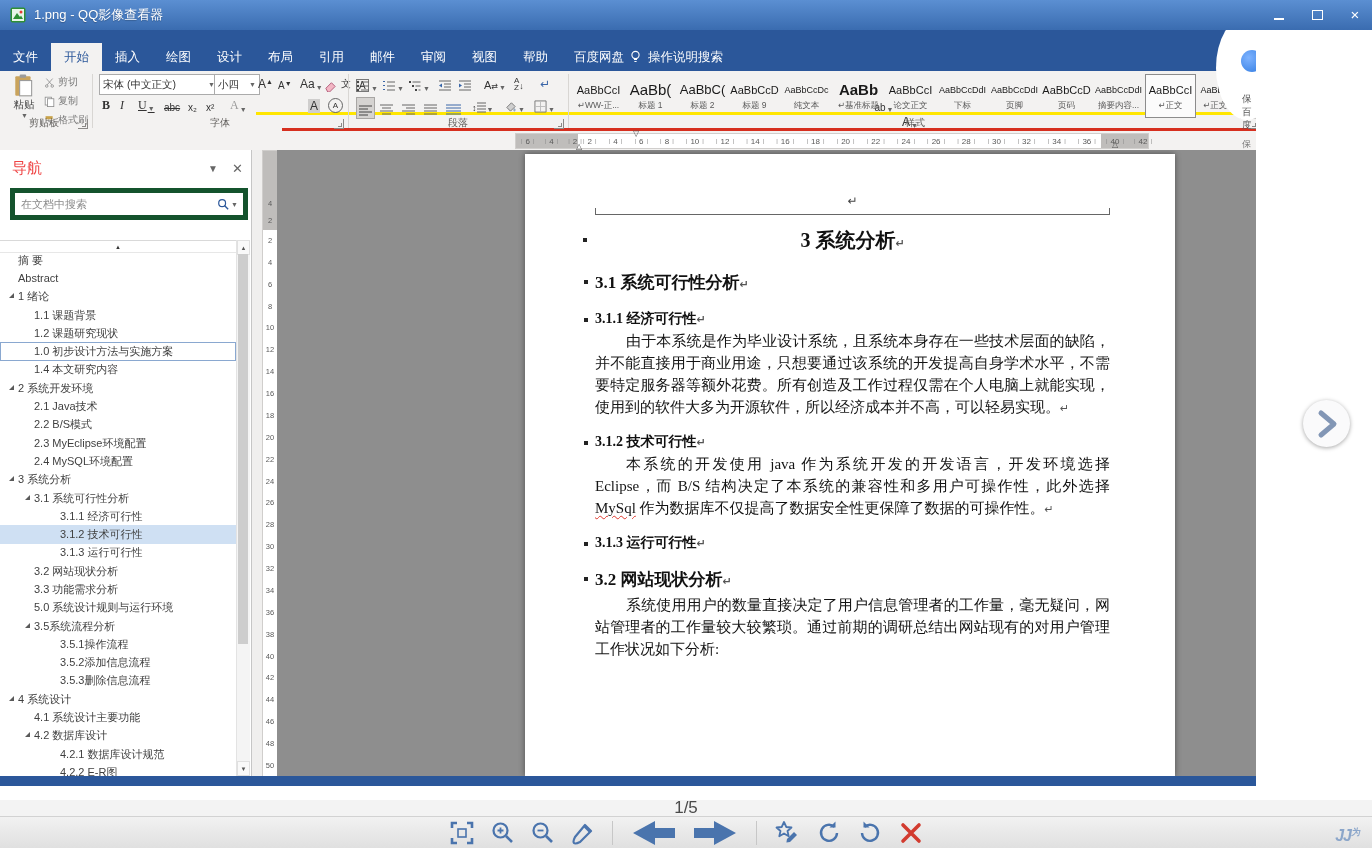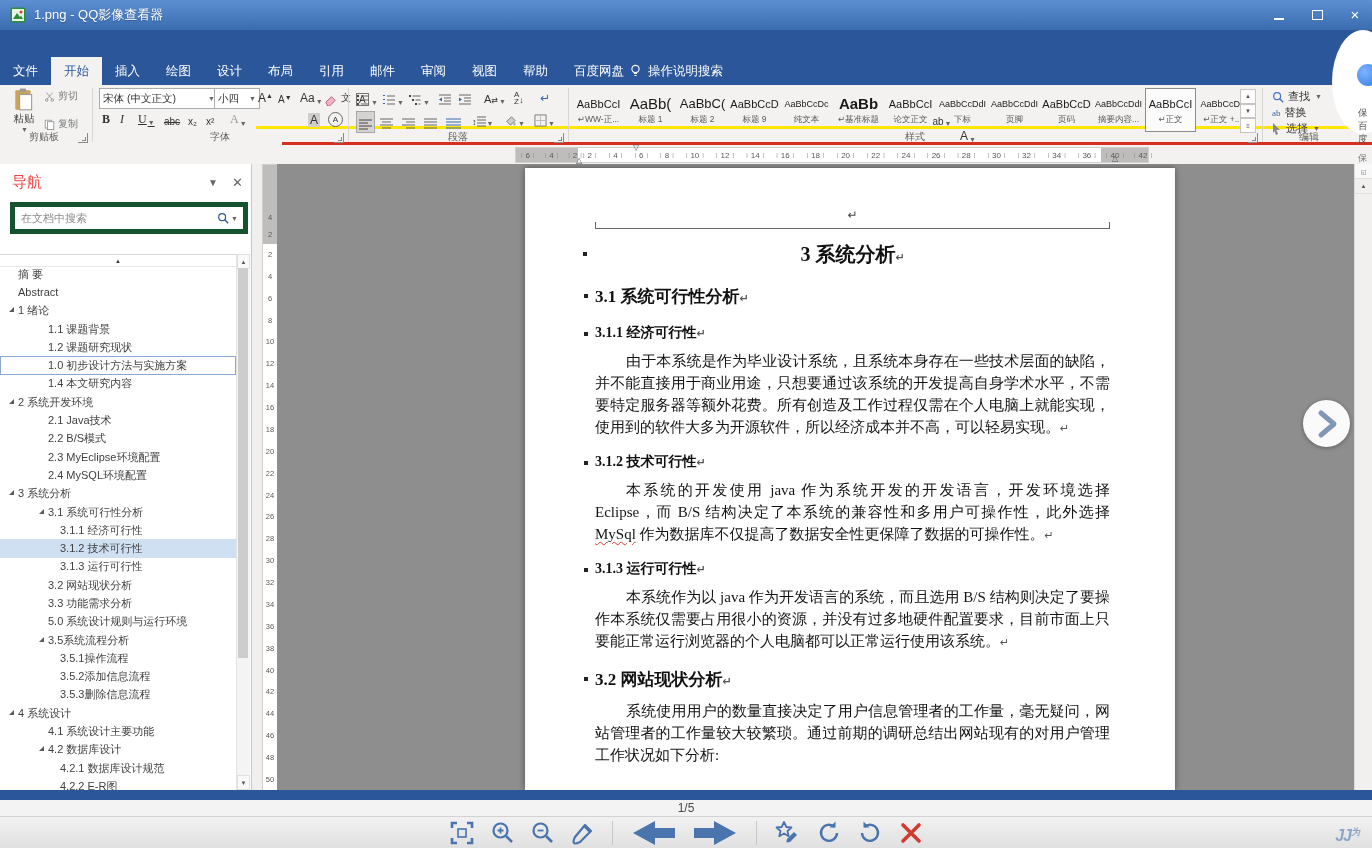--- a/index.html
+++ b/index.html
@@ -11,38 +11,38 @@
   .titlebar{position:absolute;left:0;top:0;width:100%;height:30px;background:linear-gradient(#5b8fd2,#3a6cb0);display:flex;align-items:center;color:#fff;z-index:40}
   .app-icon{width:16px;height:16px;margin:0 8px 0 10px}
   .title-text{font-size:13px;text-shadow:0 1px 1px rgba(0,0,0,.25)}
   .win-btns{position:absolute;right:10px;top:0;height:30px;display:flex;align-items:center;gap:24px}
   .wbtn{width:14px;height:14px;display:flex;align-items:center;justify-content:center;color:#fff;cursor:default}
   .gl-min{width:10px;height:2px;background:#fff;margin-top:8px}
   .gl-max{width:9px;height:8px;border:1.5px solid #fff}
   .gl-close{font-size:15px;line-height:14px}
 
   
-  .word{position:absolute;left:0;top:30px;width:1372px;height:770px;background:#f3f2f1;overflow:hidden}
+  .word{position:absolute;left:0;top:16px;width:1256px;height:770px;background:#f3f2f1;overflow:hidden}
   .wband{position:absolute;left:0;top:0;width:100%;height:27px;background:#2b579a}
   .swoosh{position:absolute;right:-22px;top:0;width:62px;height:104px;background:#fff;border-radius:50%;z-index:5}
   .baidu-circle{position:absolute;right:-7px;top:34px;width:22px;height:22px;border-radius:50%;background:radial-gradient(circle at 35% 35%,#7eb3ff,#2f7ae0);z-index:6}
 
   .tabsrow{position:absolute;left:0;top:27px;width:100%;height:28px;background:#2b579a;display:flex;align-items:stretch}
   .tab{padding:0 13px;line-height:28px;font-size:12.5px;color:#fff;white-space:nowrap}
   .tab.active{background:#f3f2f1;color:#2b579a}
   .tellme{display:flex;align-items:center;gap:6px;color:#fff;font-size:12.5px;padding-left:14px}
 
   .ribbon{position:absolute;left:0;top:55px;width:100%;height:60px;background:#f3f2f1;border-bottom:1px solid #d2d0ce}
   .gdiv{position:absolute;top:3px;height:54px;width:1px;background:#d8d6d3}
   .glabel{position:absolute;bottom:1px;font-size:10px;color:#605e5c;text-align:center}
   .launcher{position:absolute;bottom:2px;width:9px;height:9px;border-right:1px solid #8a8886;border-bottom:1px solid #8a8886}
   .launcher:before{content:"";position:absolute;right:1px;bottom:1px;width:3px;height:3px;border-right:1px solid #8a8886;border-bottom:1px solid #8a8886}
 
   .paste-btn{position:absolute;left:6px;top:3px;width:36px;height:52px;display:flex;flex-direction:column;align-items:center;font-size:10.5px;color:#444}
-  .mini-col{position:absolute;left:44px;top:4px;display:flex;flex-direction:column;gap:14px}
+  .mini-col{position:absolute;left:44px;top:4px;display:flex;flex-direction:column;gap:5px}
   .mini-btn{display:flex;align-items:center;gap:3px;font-size:10px;color:#7a7a7a;height:14px}
 
   .selbox{position:absolute;height:19px;border:1px solid #ababab;background:#fff;display:flex;align-items:center;font-size:10.5px;color:#333;padding:0 3px;white-space:nowrap}
   .selbox .car{margin-left:auto;font-size:7px;color:#666;padding-left:4px}
   .fbtn{position:absolute;display:flex;align-items:flex-end;justify-content:center;font-size:12px;color:#333;height:16px;white-space:nowrap}
   .car2{font-size:7px;color:#666;margin-left:1px}
   .ubar{position:relative}
   .ubar .bar{position:absolute;left:0;right:0;bottom:-2px;height:3px}
   .chip{background:#cfcecd;padding:0 2px}
   .ringA{width:13px;height:13px;border:1px solid #666;border-radius:50%;font-size:8px;display:flex;align-items:center;justify-content:center;color:#333}
@@ -84,21 +84,21 @@
   .nav-ph{font-size:11px;color:#8a8a8a;margin-left:6px}
   .nav-tabs{position:absolute;left:0;top:64px;width:100%;height:24px;display:flex;gap:26px;padding-left:12px;font-size:12px;color:#444}
   .ntab{line-height:22px}
   .ntab.active{color:#1f4e96;border-bottom:3px solid #2b579a;font-weight:bold}
   .nav-strip{position:absolute;left:0;top:90px;width:236px;height:11px;border-top:1px solid #d9d9d9;border-bottom:1px solid #e7e7e7;display:flex;align-items:center;justify-content:center}
   .nav-strip .t{font-size:6px;color:#333}
   .nav-list{position:absolute;left:0;top:101px;width:236px;height:525px;overflow:hidden}
   .nav-item{height:16.3px;display:flex;align-items:center;font-size:11px;color:#3f3f3f;white-space:nowrap;border:1px solid transparent}
   .nav-item .tri{width:0;height:0;border-bottom:5px solid #5a5a5a;border-left:5px solid transparent;margin:0 4px 2px 0;visibility:hidden}
   .nav-item.exp .tri{visibility:visible}
-  .nav-item.lvl1{padding-left:8px}.nav-item.lvl2{padding-left:38px}.nav-item.lvl3{padding-left:50px}
+  .nav-item.lvl1{padding-left:8px}.nav-item.lvl2{padding-left:24px}.nav-item.lvl3{padding-left:50px}
   .nav-item.hovered{border:1px solid #8aa8d0}
   .nav-item.selected{background:#cfe0f3}
   .nav-sb{position:absolute;right:1px;top:90px;width:13px;height:536px;background:#f4f4f4;border-left:1px solid #e3e3e3}
   .sb-btn{height:13px;display:flex;align-items:center;justify-content:center;font-size:6px;color:#555;background:#f9f9f9;border:1px solid #e0e0e0}
   .sb-thumb{position:absolute;left:1px;top:14px;width:10px;height:390px;background:#cdcdcd}
   .sb-down{position:absolute;bottom:0;left:0;right:0}
 
   
   .vruler{position:absolute;left:262px;top:0;width:14px;height:626px;background:#fff;border:1px solid #d0cecc;display:flex;flex-direction:column;align-items:center}
   .v-gray{width:100%;height:74px;background:#bfbdbb;display:flex;flex-direction:column;align-items:center;justify-content:flex-end;gap:9px;padding-bottom:5px}
@@ -111,34 +111,34 @@
   .pagecol{position:absolute;left:70px;top:40px;width:515px;font-family:"Liberation Serif",serif;color:#111}
   .hdr-mark{height:18px;text-align:center;font-size:12px;color:#444}
   .boundary{height:8px;margin-top:2px;border-top:1px solid #666;position:relative}
   .boundary:before,.boundary:after{content:"";position:absolute;top:-7px;width:1px;height:7px;background:#666}
   .boundary:before{left:0}.boundary:after{right:0}
   .d-h1{font-size:20px;font-weight:bold;text-align:center;margin-top:4px;line-height:26px;position:relative}
   .d-h1:before{content:"";position:absolute;left:-12px;top:11px;width:4px;height:4px;background:#222}
   .d-h2{font-size:17px;font-weight:bold;margin-top:14px;line-height:24px;position:relative}
   .d-h3{font-size:14px;font-weight:bold;margin-top:12px;line-height:20px;position:relative}
   .d-h2:before,.d-h3:before{content:"";position:absolute;left:-11px;top:9px;width:3.5px;height:3.5px;background:#222}
-  .d-p{font-size:15px;line-height:22px;margin-top:6px;text-align:justify;text-indent:31px;color:#141414}
+  .d-p{font-size:15px;line-height:22px;text-align:justify;text-indent:31px;color:#141414}
   .pmark{font-size:11px;color:#555;font-family:"DejaVu Sans",sans-serif}
   .spell{text-decoration:underline wavy #e03a2f;text-decoration-thickness:1px;text-underline-offset:2px}
 
   
   .rstrip{position:absolute;right:0;top:0;width:17px;height:626px;background:#f1f0ef;border-left:1px solid #dddbd9}
   .rs-top{height:14px;display:flex;align-items:center;justify-content:center;font-size:6px;color:#555;border-bottom:1px solid #e2e0de;background:#f8f8f8}
 
   
   .statussliver{position:absolute;left:0;top:760px;width:100%;height:10px;background:#2b579a}
 
   
   .viewerbar{position:absolute;left:0;top:800px;width:100%;height:48px;background:linear-gradient(#fbfbfb,#e0e0e0)}
-  .vb-top{height:16px;border-bottom:1px solid #d2d2d2;display:flex;align-items:center;justify-content:center;font-size:12px;color:#4a4a4a;background:#f3f3f3}
+  .vb-top{height:16px;border-bottom:1px solid #d2d2d2;display:flex;align-items:center;justify-content:center;font-size:17px;color:#4a4a4a;background:#f3f3f3}
   .vb-icons{height:31px;display:flex;align-items:center;justify-content:center;gap:17px}
   .vb-sep{width:1px;height:24px;background:#c7c7c7}
   .vbtn{display:flex;align-items:center;justify-content:center}
   .watermark{position:absolute;right:12px;bottom:3px;font-style:italic;font-weight:bold;color:#8ba6ca;font-size:16px;letter-spacing:-1px}
   .watermark .sm{font-size:9px;letter-spacing:0;vertical-align:super}
 
   
   .fab{position:absolute;left:1303px;top:400px;width:47px;height:47px;border-radius:50%;background:#fafafb;box-shadow:0 1px 4px rgba(0,0,0,.35);display:flex;align-items:center;justify-content:center;z-index:50}
 </style>
 </head>
@@ -767,21 +767,20 @@
         <div class="pagecol">
           <div class="hdr-mark">↵</div>
           <div class="boundary"></div>
         <div class="d-h1"><span>3  系统分析</span><span class="pmark">↵</span></div>
             <div class="d-h2"><span>3.1  系统可行性分析</span><span class="pmark">↵</span></div>
             <div class="d-h3"><span>3.1.1  经济可行性</span><span class="pmark">↵</span></div>
             <div class="d-p"><span>由于本系统是作为毕业设计系统，且系统本身存在一些技术层面的缺陷，并不能直接用于商业用途，只想要通过该系统的开发提高自身学术水平，不需要特定服务器等额外花费。所有创造及工作过程仅需在个人电脑上就能实现，使用到的软件大多为开源软件，所以经济成本并不高，可以轻易实现。</span><span class="pmark">↵</span></div>
             <div class="d-h3"><span>3.1.2  技术可行性</span><span class="pmark">↵</span></div>
             <div class="d-p"><span>本系统的开发使用 java 作为系统开发的开发语言，开发环境选择 Eclipse，而 B/S 结构决定了本系统的兼容性和多用户可操作性，此外选择 </span><span class="spell">MySql</span><span> 作为数据库不仅提高了数据安全性更保障了数据的可操作性。</span><span class="pmark">↵</span></div>
             <div class="d-h3"><span>3.1.3  运行可行性</span><span class="pmark">↵</span></div>
-            <div class="d-p"><span>本系统作为以 java 作为开发语言的系统，而且选用 B/S 结构则决定了要操作本系统仅需要占用很小的资源，并没有过多地硬件配置要求，目前市面上只要能正常运行浏览器的个人电脑都可以正常运行使用该系统。</span><span class="pmark">↵</span></div>
             <div class="d-h2"><span>3.2  网站现状分析</span><span class="pmark">↵</span></div>
             <div class="d-p"><span>系统使用用户的数量直接决定了用户信息管理者的工作量，毫无疑问，网站管理者的工作量较大较繁琐。通过前期的调研总结出网站现有的对用户管理工作状况如下分析:</span></div>
           </div>
       </div>
     </div>
 
     <div class="rstrip">
       <div class="rs-top">◱</div>
       <div class="rs-top" style="background:#f1f0ef">▲</div>
     </div>

